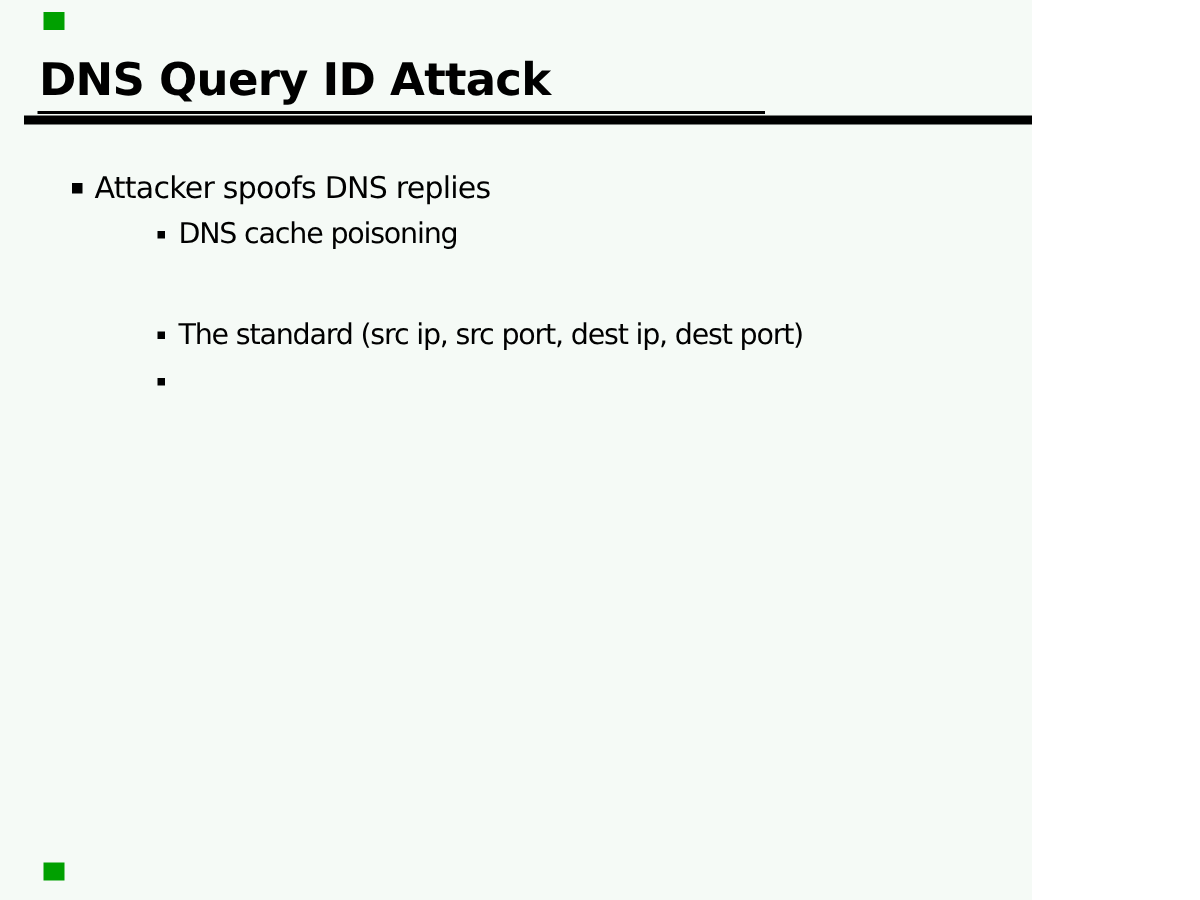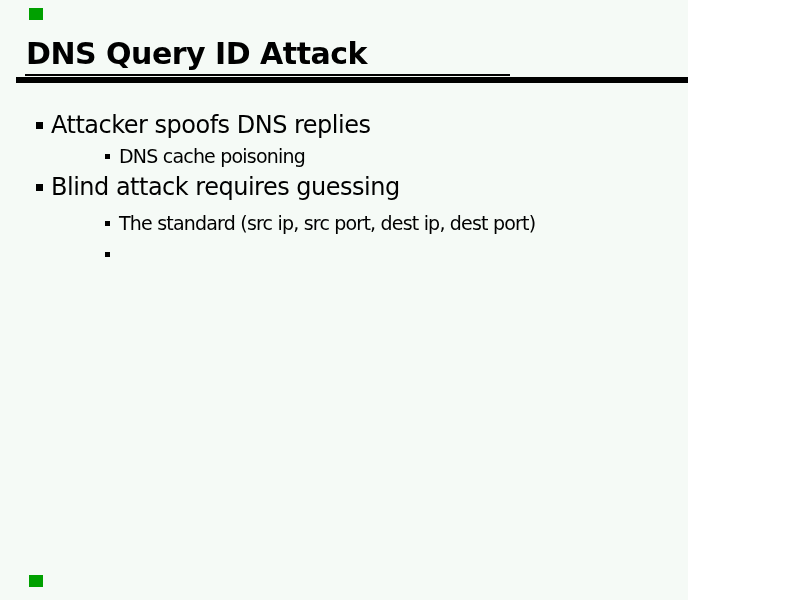--- a/index.html
+++ b/index.html
@@ -50,22 +50,22 @@
     width: 761px;
     height: 6px;
     background: #000000;
   }
   .bullet-line {
     position: absolute;
     line-height: 30px;
     white-space: nowrap;
   }
   .bullet-line.level1 {
-    left: 51px;
-    font-size: 24px;
+    left: 63px;
+    font-size: 20px;
     letter-spacing: -0.5px;
   }
   .bullet-line.level2 {
     left: 87px;
     font-size: 19px;
     letter-spacing: -0.8px;
     margin-left: 32px;
   }
   .bullet-square {
     position: absolute;
@@ -106,24 +106,20 @@
   <div class="bullet-line level1 line-1">
     <span class="bullet-square"></span>
     <span>Attacker spoofs DNS replies</span>
   </div>
 
   <div class="bullet-line level2 line-2">
     <span class="bullet-square"></span>
     <span>DNS cache poisoning</span>
   </div>
 
-  <div class="bullet-line level1 line-3">
-    <span class="bullet-square"></span>
-    <span>Blind attack requires guessing</span>
-  </div>
 
   <div class="bullet-line level2 line-4">
     <span class="bullet-square"></span>
     <span>The standard (src ip, src port, dest ip, dest port)</span>
   </div>
 
   <div class="bullet-line level2 line-5">
     <span class="bullet-square"></span>
   </div>
 

